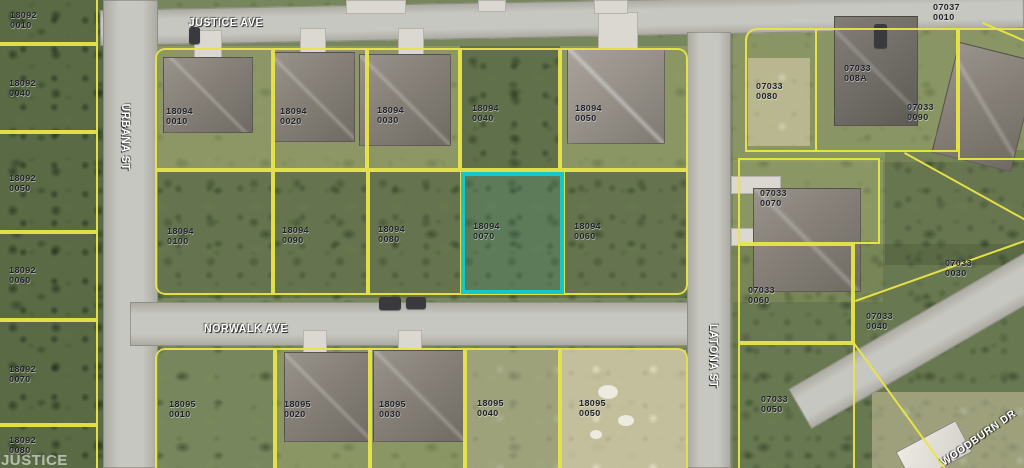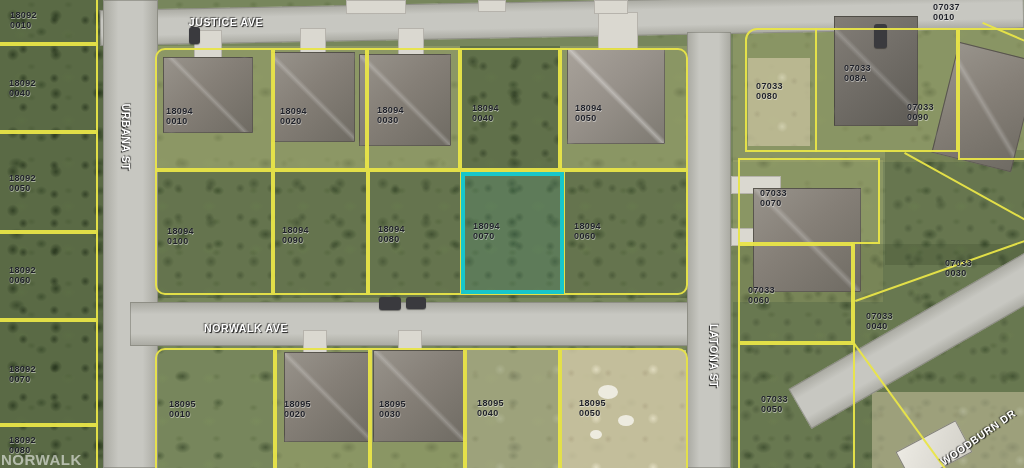--- a/index.html
+++ b/index.html
@@ -216,14 +216,14 @@
     <div class="parcel-label" style="left: 866px; top: 312px;">07033
 0040</div>
     <div class="parcel-label" style="left: 761px; top: 395px;">07033
 0050</div>
     <div class="street-label" style="left: 226px; top: 22px; transform: translate(-50%, -50%) rotate(0deg);">JUSTICE AVE</div>
     <div class="street-label" style="left: 126px; top: 137px; transform: translate(-50%, -50%) rotate(90deg);">URBANA ST</div>
     <div class="street-label" style="left: 246px; top: 320px; transform: translate(-50%, -50%) rotate(0deg); margin-top: 8px;">NORWALK AVE</div>
     <div class="street-label" style="left: 714px; top: 356px; transform: translate(-50%, -50%) rotate(90deg);">LATONA ST</div>
     <div class="street-label" style="left: 978px; top: 437px; transform: translate(-50%, -50%) rotate(-35deg);">WOODBURN DR</div>
     <div id="highlight" style="left: 461px; top: 172px; width: 103px; height: 122px; border: 4px solid rgb(24, 198, 202);"></div>
-    <div id="watermark">NORWALK</div>
+    <div id="watermark">JUSTICE</div>
   </div>
 
 </body></html>

